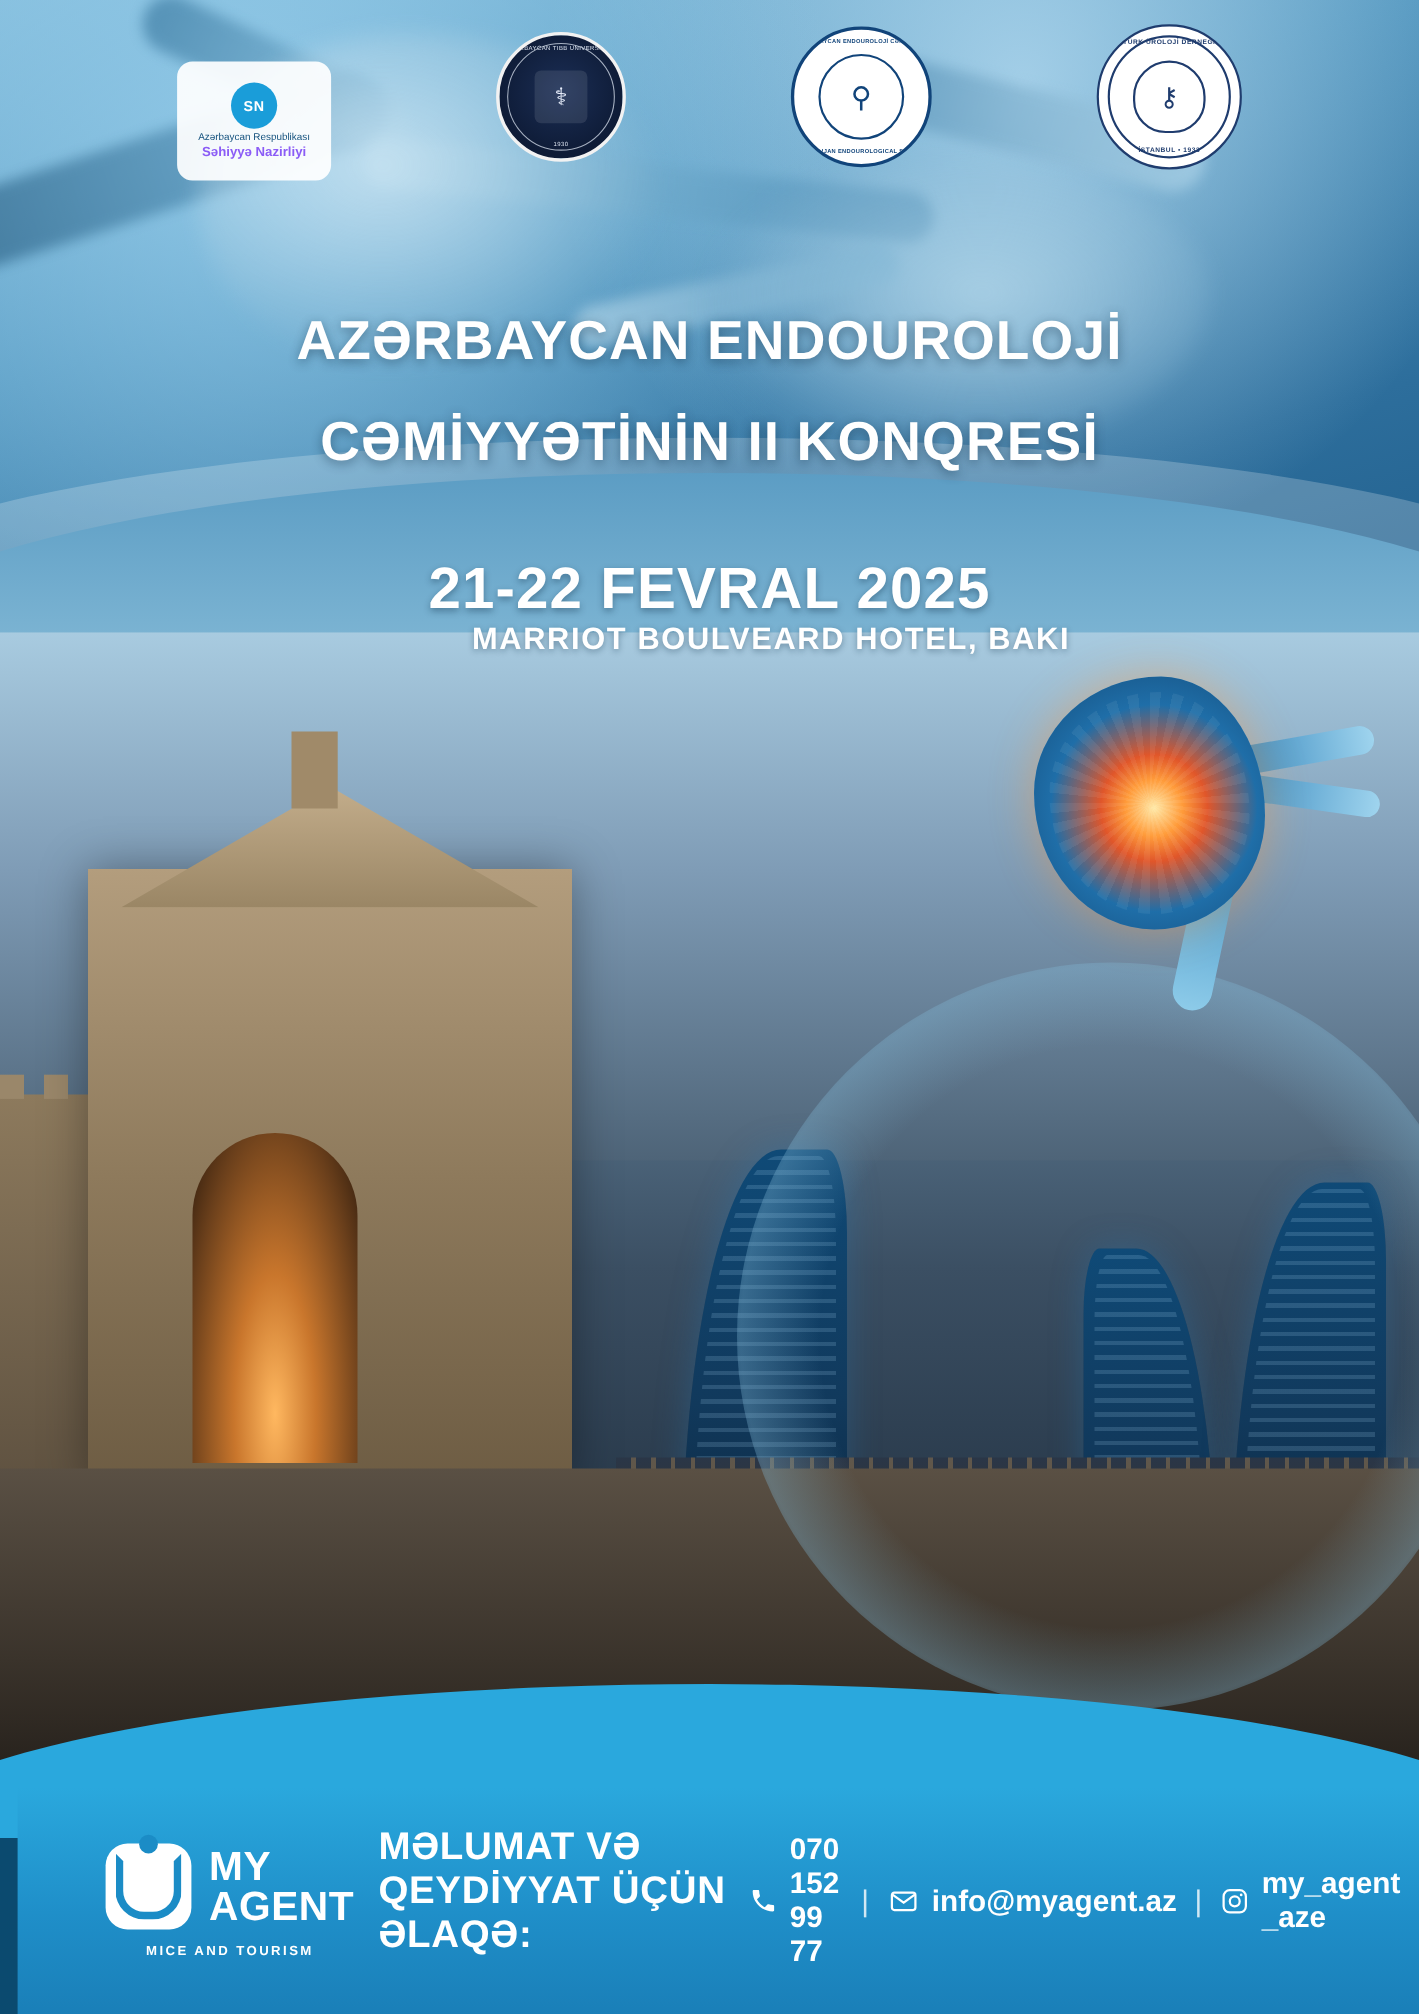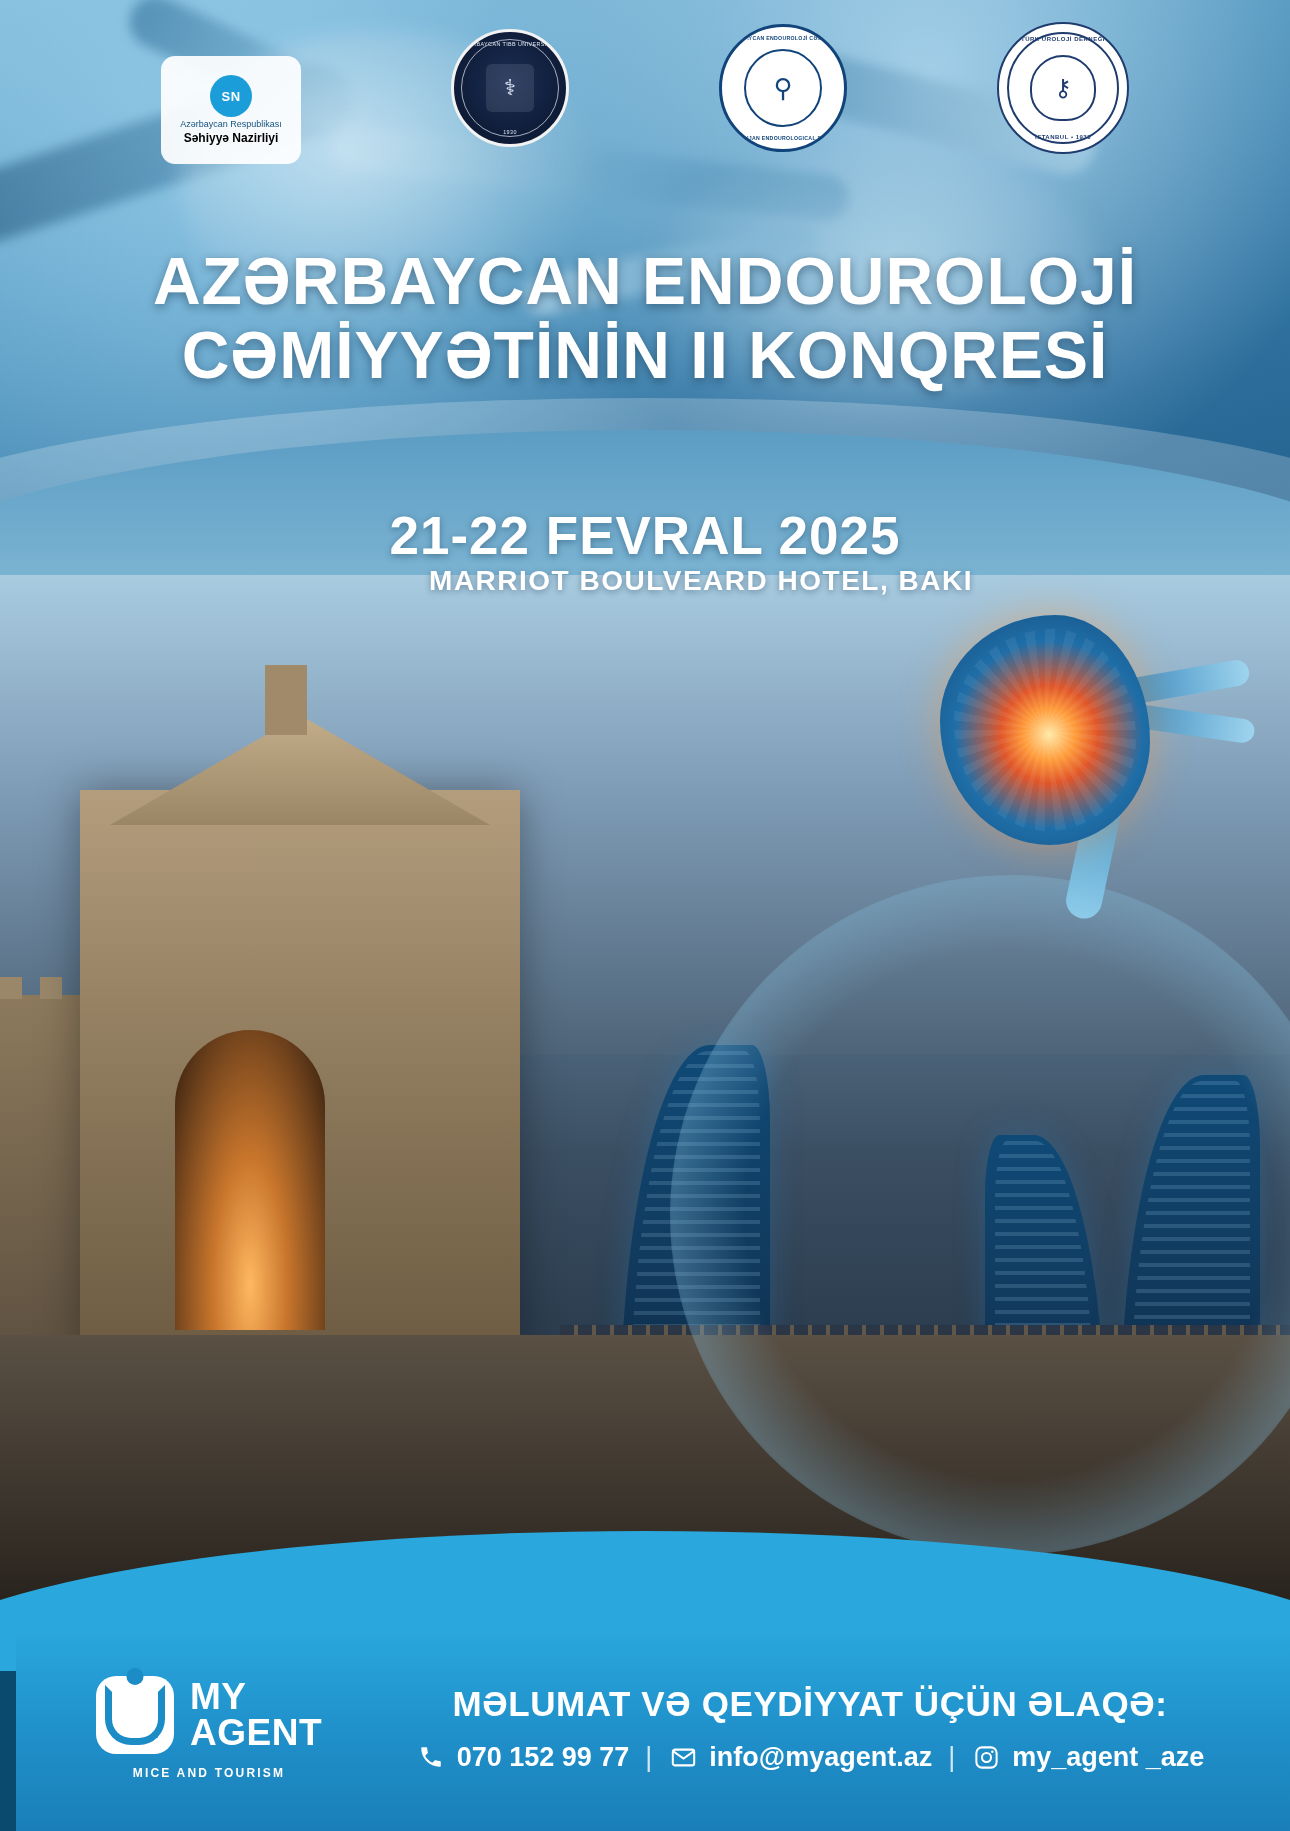--- a/index.html
+++ b/index.html
@@ -140,21 +140,21 @@
     width: 42px; height: 42px;
     border-radius: 50%;
     background: #1a9dd9;
     color: #fff;
     font-size: 13px;
     font-weight: bold;
     display: flex; align-items: center; justify-content: center;
     letter-spacing: 0.5px;
   }
   .mh-l1 { font-size: 9px; color: #15527e; }
-  .mh-l2 { font-size: 12px; color: #000000; font-weight: bold; }
+  .mh-l2 { font-size: 12px; color: #8b5cf6; font-weight: bold; }
 
   .logo-seal {
     width: 112px; height: 112px;
     border-radius: 50%;
     background: radial-gradient(circle at 50% 45%, #1b2e55 0%, #0e1b36 70%);
     border: 3px solid #f2f2f2;
     color: #dfe6f2;
     display: flex; align-items: center; justify-content: center;
     position: relative;
     overflow: hidden;
@@ -247,24 +247,25 @@
   .headline {
     position: absolute;
     left: 0; top: 245px;
     width: 1290px;
     text-align: center;
     z-index: 14;
     color: #ffffff;
   }
   .headline .l1, .headline .l2 {
     font-weight: bold;
-    font-size: 66px;
+    font-size: 50px;
     letter-spacing: 1px;
     line-height: 1.12;
     text-shadow: 0 3px 10px rgba(10,40,65,0.45);
+    margin-top: 36px;
   }
   .sub-date {
     position: absolute;
     left: 0; top: 505px;
     width: 1290px;
     text-align: center;
     color: #ffffff;
     font-size: 53px;
     font-weight: bold;
     letter-spacing: 1px;
@@ -532,21 +533,21 @@
     color: #ffffff;
     font-size: 12px;
     font-weight: bold;
     letter-spacing: 2.2px;
   }
   .contact {
     position: relative;
     z-index: 21;
     flex: 1;
     display: flex;
-    flex-direction: column;
+    flex-direction: row;
     align-items: center;
     margin-right: 30px;
   }
   .contact-title {
     color: #ffffff;
     font-weight: bold;
     font-size: 35px;
     letter-spacing: 0.6px;
     margin-bottom: 18px;
   }

